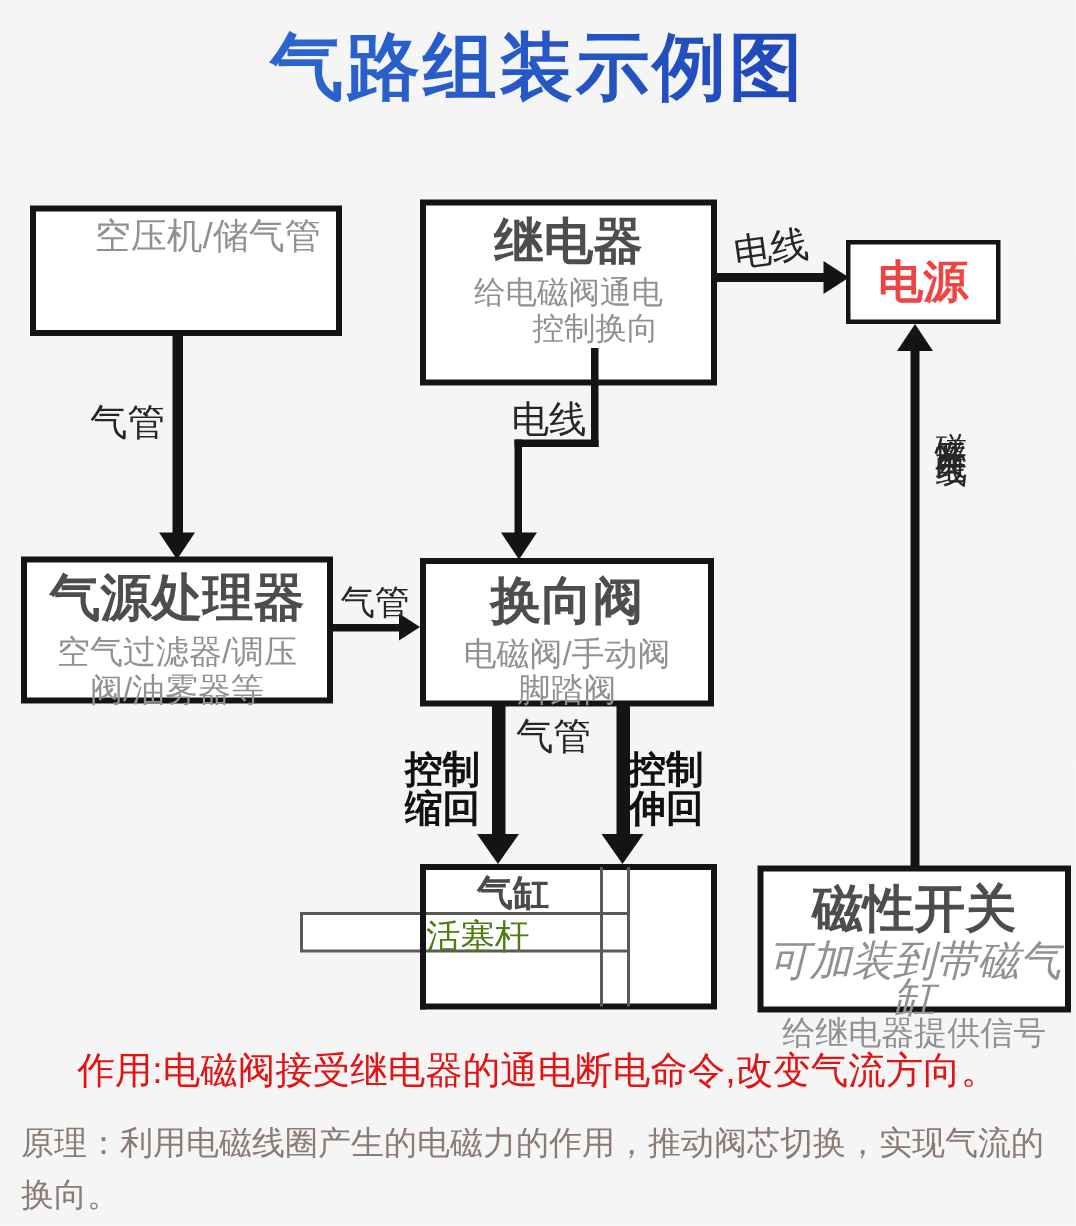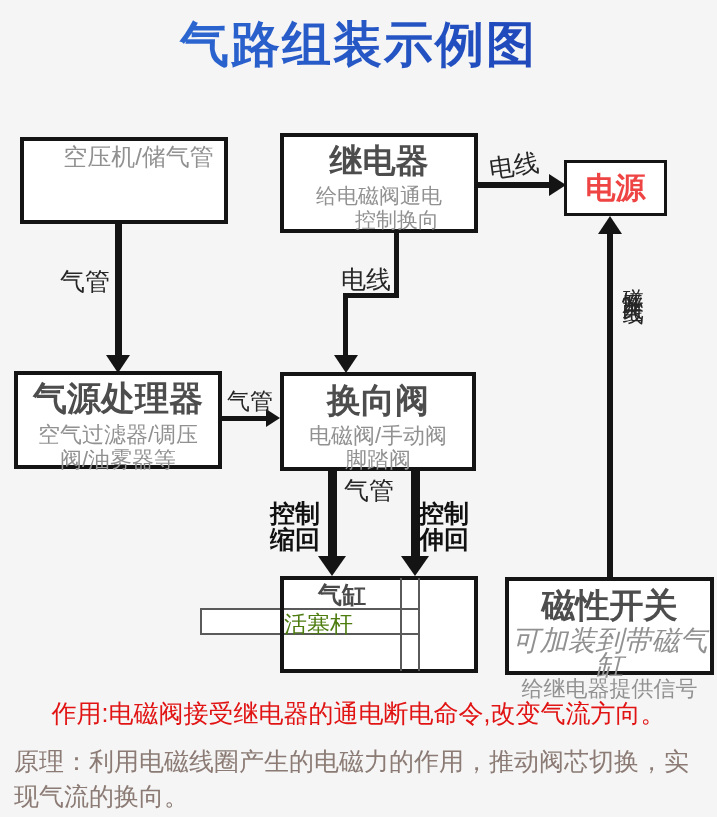--- a/index.html
+++ b/index.html
@@ -32,34 +32,34 @@
   .cyl-rod{position:absolute;left:200px;top:608px;width:220px;height:27px;background:#fff;
            border:2px solid #5a5a5a;box-sizing:border-box;z-index:2;}
   .cyl-borderpatch{position:absolute;left:280px;top:576px;width:4px;height:97px;background:#141414;z-index:3;}
   .cyl-vline{position:absolute;top:578px;width:2px;height:93px;background:#5a5a5a;z-index:4;}
   .cyl-title{position:absolute;left:284px;top:579px;width:116px;text-align:center;
              font-size:24px;font-weight:bold;color:#4a4a4a;z-index:5;}
   .cyl-rodlbl{position:absolute;left:284px;top:609px;width:124px;
               font-size:23px;color:#4d7c0f;z-index:5;}
 
   .note-fn{position:absolute;top:697px;left:0;width:100%;text-align:center;font-size:25px;z-index:3;}
-  .note-pr{position:absolute;top:744px;left:14px;width:696px;font-size:25px;line-height:35px;z-index:3;}
+  .note-pr{position:absolute;top:744px;left:14px;width:696px;font-size:22px;line-height:35px;z-index:3;}
 </style>
 </head>
 <body>
 
 <div class="canvas">
 
   <div class="title">气路组装示例图</div>
 
   <div class="node" style="left:20px;top:137px;width:208px;height:87px;">
     <div class="s" style="font-size:24px;padding-left:29px;">空压机/储气管</div>
   </div>
 
-  <div class="node" style="left:280px;top:133px;width:198px;height:100px;">
+  <div class="node" style="left:280px;top:133px;width:198px;height:124px;">
     <div class="t" style="font-size:33px;margin-top:2px;">继电器</div>
     <div class="s" style="font-size:21px;line-height:24px;">给电磁阀通电</div>
     <div class="s" style="font-size:21px;line-height:24px;margin-left:36px;">控制换向</div>
   </div>
 
   <div class="node" style="left:564px;top:160px;width:103px;height:56px;border-width:3px;display:flex;align-items:center;justify-content:center;">
     <div style="font-size:30px;font-weight:bold;color:#ef4444;">电源</div>
   </div>
 
   <div class="node" style="left:280px;top:372px;width:196px;height:99px;">

